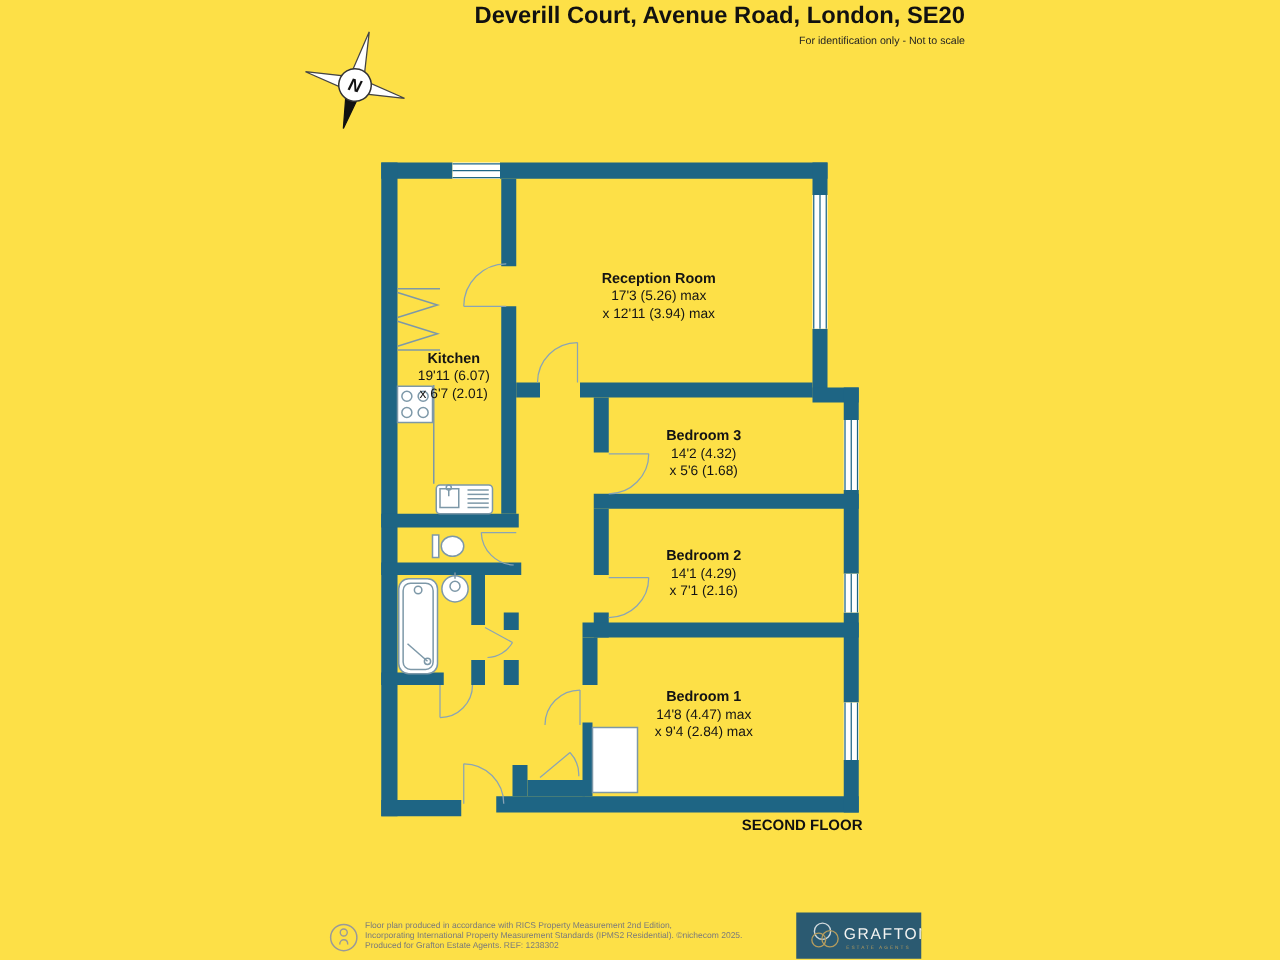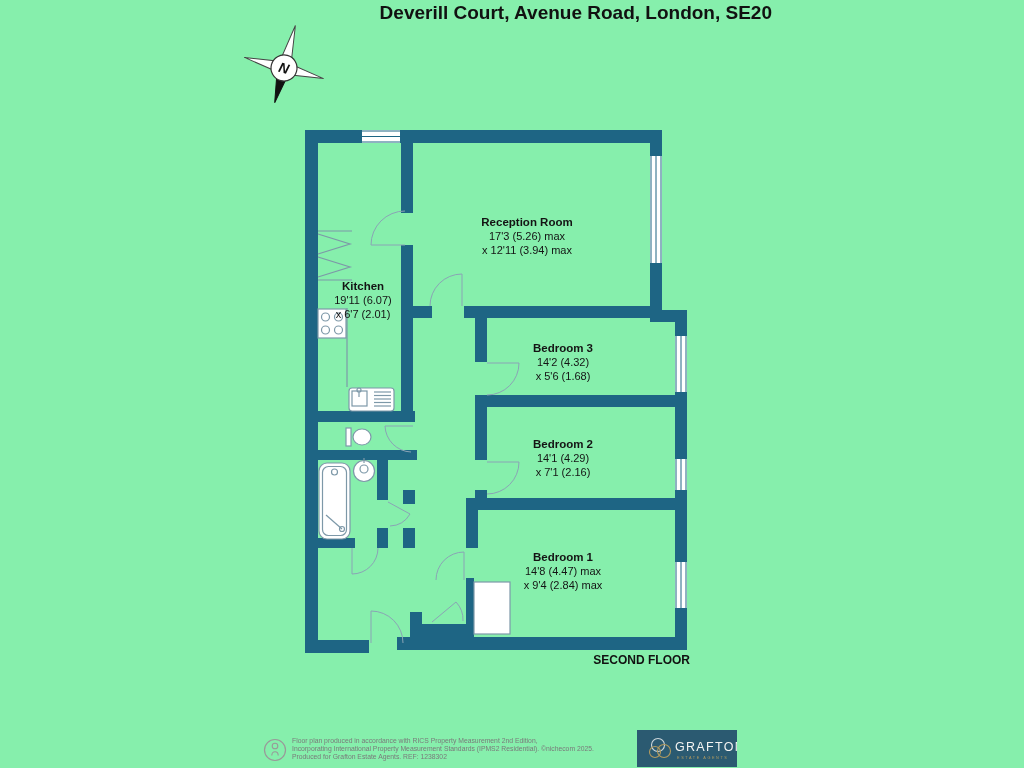--- a/index.html
+++ b/index.html
@@ -1,17 +1,17 @@
 <!DOCTYPE html>
 <html><head>
 <meta charset="utf-8">
 <style>
   html,body{margin:0;padding:0;background:#ffffff;width:1024px;height:768px;overflow:hidden;
             font-family:"Liberation Sans", sans-serif;}
-  .stage{position:relative;width:1024px;height:768px;background:#86efac;}
+  .stage{position:relative;width:1024px;height:768px;background:#fde047;}
   
   .header{position:absolute;top:2px;right:252px;text-align:right;color:#111;}
   .header .title{font-size:19px;font-weight:700;letter-spacing:0;line-height:22px;}
   .header .area{font-size:12.5px;font-weight:400;margin-top:3px;}
   .header .disclaimer{font-size:8.5px;font-weight:400;margin-top:3px;color:#222;}
   
   svg.plan{position:absolute;left:0;top:0;}
   .wall{fill:#1e6584;}
   .win{fill:#ffffff;}
   .winline{stroke:#1e6584;stroke-width:1;}
@@ -33,20 +33,21 @@
   .logo-name{font-size:12.5px;fill:#f4f4f2;letter-spacing:1.3px;font-weight:400;}
   .logo-tag{font-size:3.8px;fill:#b39b5e;letter-spacing:1.6px;}
 </style>
 </head>
 <body>
 
 <div class="stage">
 
   <div class="header">
     <div class="title">Deverill Court, Avenue Road, London, SE20</div>
+    <div class="disclaimer">For identification only - Not to scale</div>
   </div>
 
   <svg class="plan" width="1024" height="768" viewBox="0 0 1024 768">
 
     <g>
       <g transform="rotate(15 284 68)">
         <polygon class="star" points="284,24 290,64 278,64"></polygon>
         <polygon class="star" points="325,68 286,62 286,74"></polygon>
         <polygon class="star" points="243,68 282,62 282,74"></polygon>
         <polygon class="star starS" points="284,104 290,72 278,72"></polygon>

